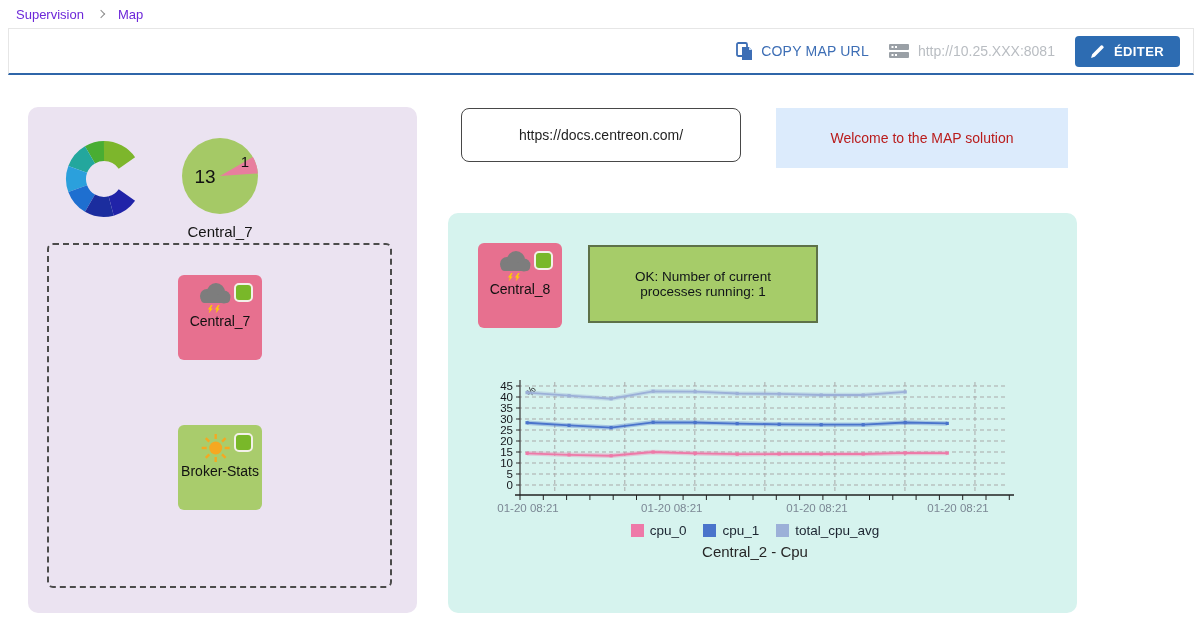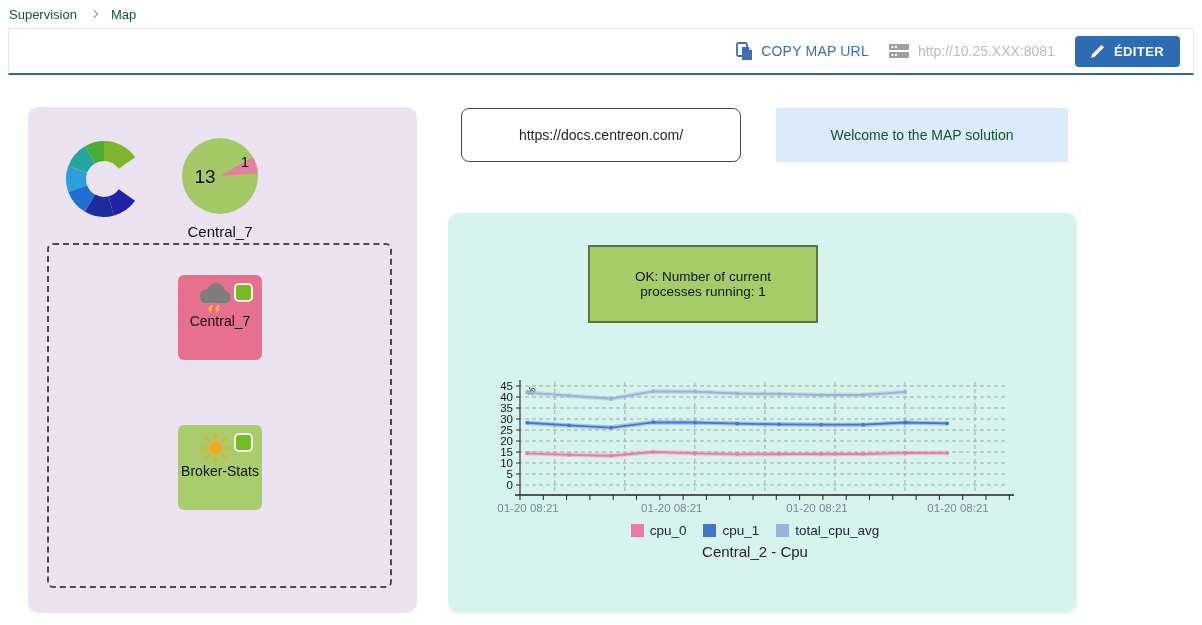--- a/index.html
+++ b/index.html
@@ -1,21 +1,21 @@
 <!DOCTYPE html>
 <html><head>
 <meta charset="utf-8">
 <style>
   * { margin:0; padding:0; box-sizing:border-box; }
   html,body { width:1202px; height:625px; background:#fff;
     font-family:"Liberation Sans", sans-serif; overflow:hidden; position:relative; }
 
   
   .top-nav { position:absolute; left:0; top:0; width:100%; height:28px;
-    display:flex; align-items:center; gap:14px; padding-left:9px; font-size:13px; color:#14532d; }
+    display:flex; align-items:center; gap:14px; padding-left:16px; font-size:13px; color:#6d28d9; }
   .chev { width:6px; height:6px; border-right:1.8px solid #8d8d8d; border-top:1.8px solid #8d8d8d;
     transform:rotate(45deg); display:inline-block; }
 
   
   .toolbar { position:absolute; left:8px; right:8px; top:28px; height:47px; background:#fff;
     border:1px solid #e6e6e6; border-bottom:2px solid #2f66a9; display:flex; align-items:center; }
   .crumbs { display:flex; align-items:center; gap:15px; margin-left:27px; }
   .pill { font-size:13px; padding:6px 17px; border-radius:15px; cursor:default; }
   .pill.gray { background:#d2d2d2; color:#1d1d1d; }
   .pill.red  { background:#f5504e; color:#fff; }
@@ -27,22 +27,22 @@
     letter-spacing:.4px; padding:8px 16px; display:flex; align-items:flex-start; gap:9px; cursor:pointer;
     font-family:"Liberation Sans", sans-serif; }
 
   
   .left-panel { position:absolute; left:28px; top:107px; width:389px; height:506px; background:#ebe3f1; border-radius:10px;padding-left:48px; }
   .right-panel { position:absolute; left:448px; top:213px; width:629px; height:400px; background:#d6f3ee; border-radius:10px; }
 
   .url-box { position:absolute; left:461px; top:108px; width:280px; height:54px; background:#fff;
     border:1.5px solid #474747; border-radius:8px; display:flex; align-items:center; justify-content:center;
     font-size:14px; color:#1f1f1f; cursor:pointer; }
-  .welcome-box { position:absolute; left:776px; top:108px; width:292px; height:54px; background:#dcebfc;
-    display:flex; align-items:center; justify-content:center; font-size:14px; color:#14532d; }
+  .welcome-box { position:absolute; left:776px; top:108px; width:292px; height:60px; background:#dcebfc;
+    display:flex; align-items:center; justify-content:center; font-size:14px; color:#b91c1c; }
 
   
   .logo-svg { position:absolute; left:34px; top:32px; }
   .pie-widget { position:absolute; left:130px; top:28px; width:124px; text-align:center; }
   .pie-label { font-size:15px; color:#141414; margin-top:2px; }
   .swap-box { position:absolute; left:268px; top:28px; width:86px; height:77px; background:#e7708f; border-radius:8px;
     display:flex; flex-direction:column; align-items:center; justify-content:center; gap:8px; cursor:pointer; }
   .swap-label { font-size:15px; color:#141414; }
   .dashed-zone { position:absolute; left:19px; top:136px; width:345px; height:345px;
     border:2px dashed #4b4b4b; border-radius:6px; }
@@ -165,20 +165,34 @@
     </div>
     <div class="node-label">Broker-Stats</div>
   </div>
 
 </div>
 
 <div class="url-box">https://docs.centreon.com/</div>
 <div class="welcome-box">Welcome to the MAP solution</div>
 
 <div class="right-panel">
+  <div class="node pink" style="left:30px; top:30px;">
+    <div class="node-iconrow">
+      <svg class="node-icon" width="42" height="36" viewBox="0 0 42 36">
+        <circle cx="13" cy="15" r="7" fill="#7d7d7d"></circle>
+          <circle cx="22" cy="11" r="9" fill="#7d7d7d"></circle>
+        <circle cx="30" cy="16" r="6.5" fill="#7d7d7d"></circle>
+          <rect x="7" y="14" width="29" height="8" rx="4" fill="#7d7d7d"></rect>
+        <path d="M17.2 24 L14 28.5 L16 28.5 L14.6 32.5 L18.8 27.6 L16.8 27.6 L18.6 24 Z" fill="#ffce00"></path>
+        <path d="M24.2 24 L21 28.5 L23 28.5 L21.6 32.5 L25.8 27.6 L23.8 27.6 L25.6 24 Z" fill="#ffce00"></path>
+      </svg>
+      <span class="badge"></span>
+    </div>
+    <div class="node-label">Central_8</div>
+  </div>
 
   <div class="ok-box">OK: Number of current processes running: 1</div>
 
   <div class="chart-wrap">
     <svg id="chart-svg" width="540" height="142">
         <line x1="33" x2="523" y1="109" y2="109" stroke="#a9a9a9" stroke-width="1" stroke-dasharray="4 3"></line>
         <line x1="31" x2="35" y1="109" y2="109" stroke="#333" stroke-width="1"></line>
         <text x="28" y="113" text-anchor="end" font-size="11.5" fill="#15171c">0</text>
         <line x1="33" x2="523" y1="98" y2="98" stroke="#a9a9a9" stroke-width="1" stroke-dasharray="4 3"></line>
         <line x1="31" x2="35" y1="98" y2="98" stroke="#333" stroke-width="1"></line>

